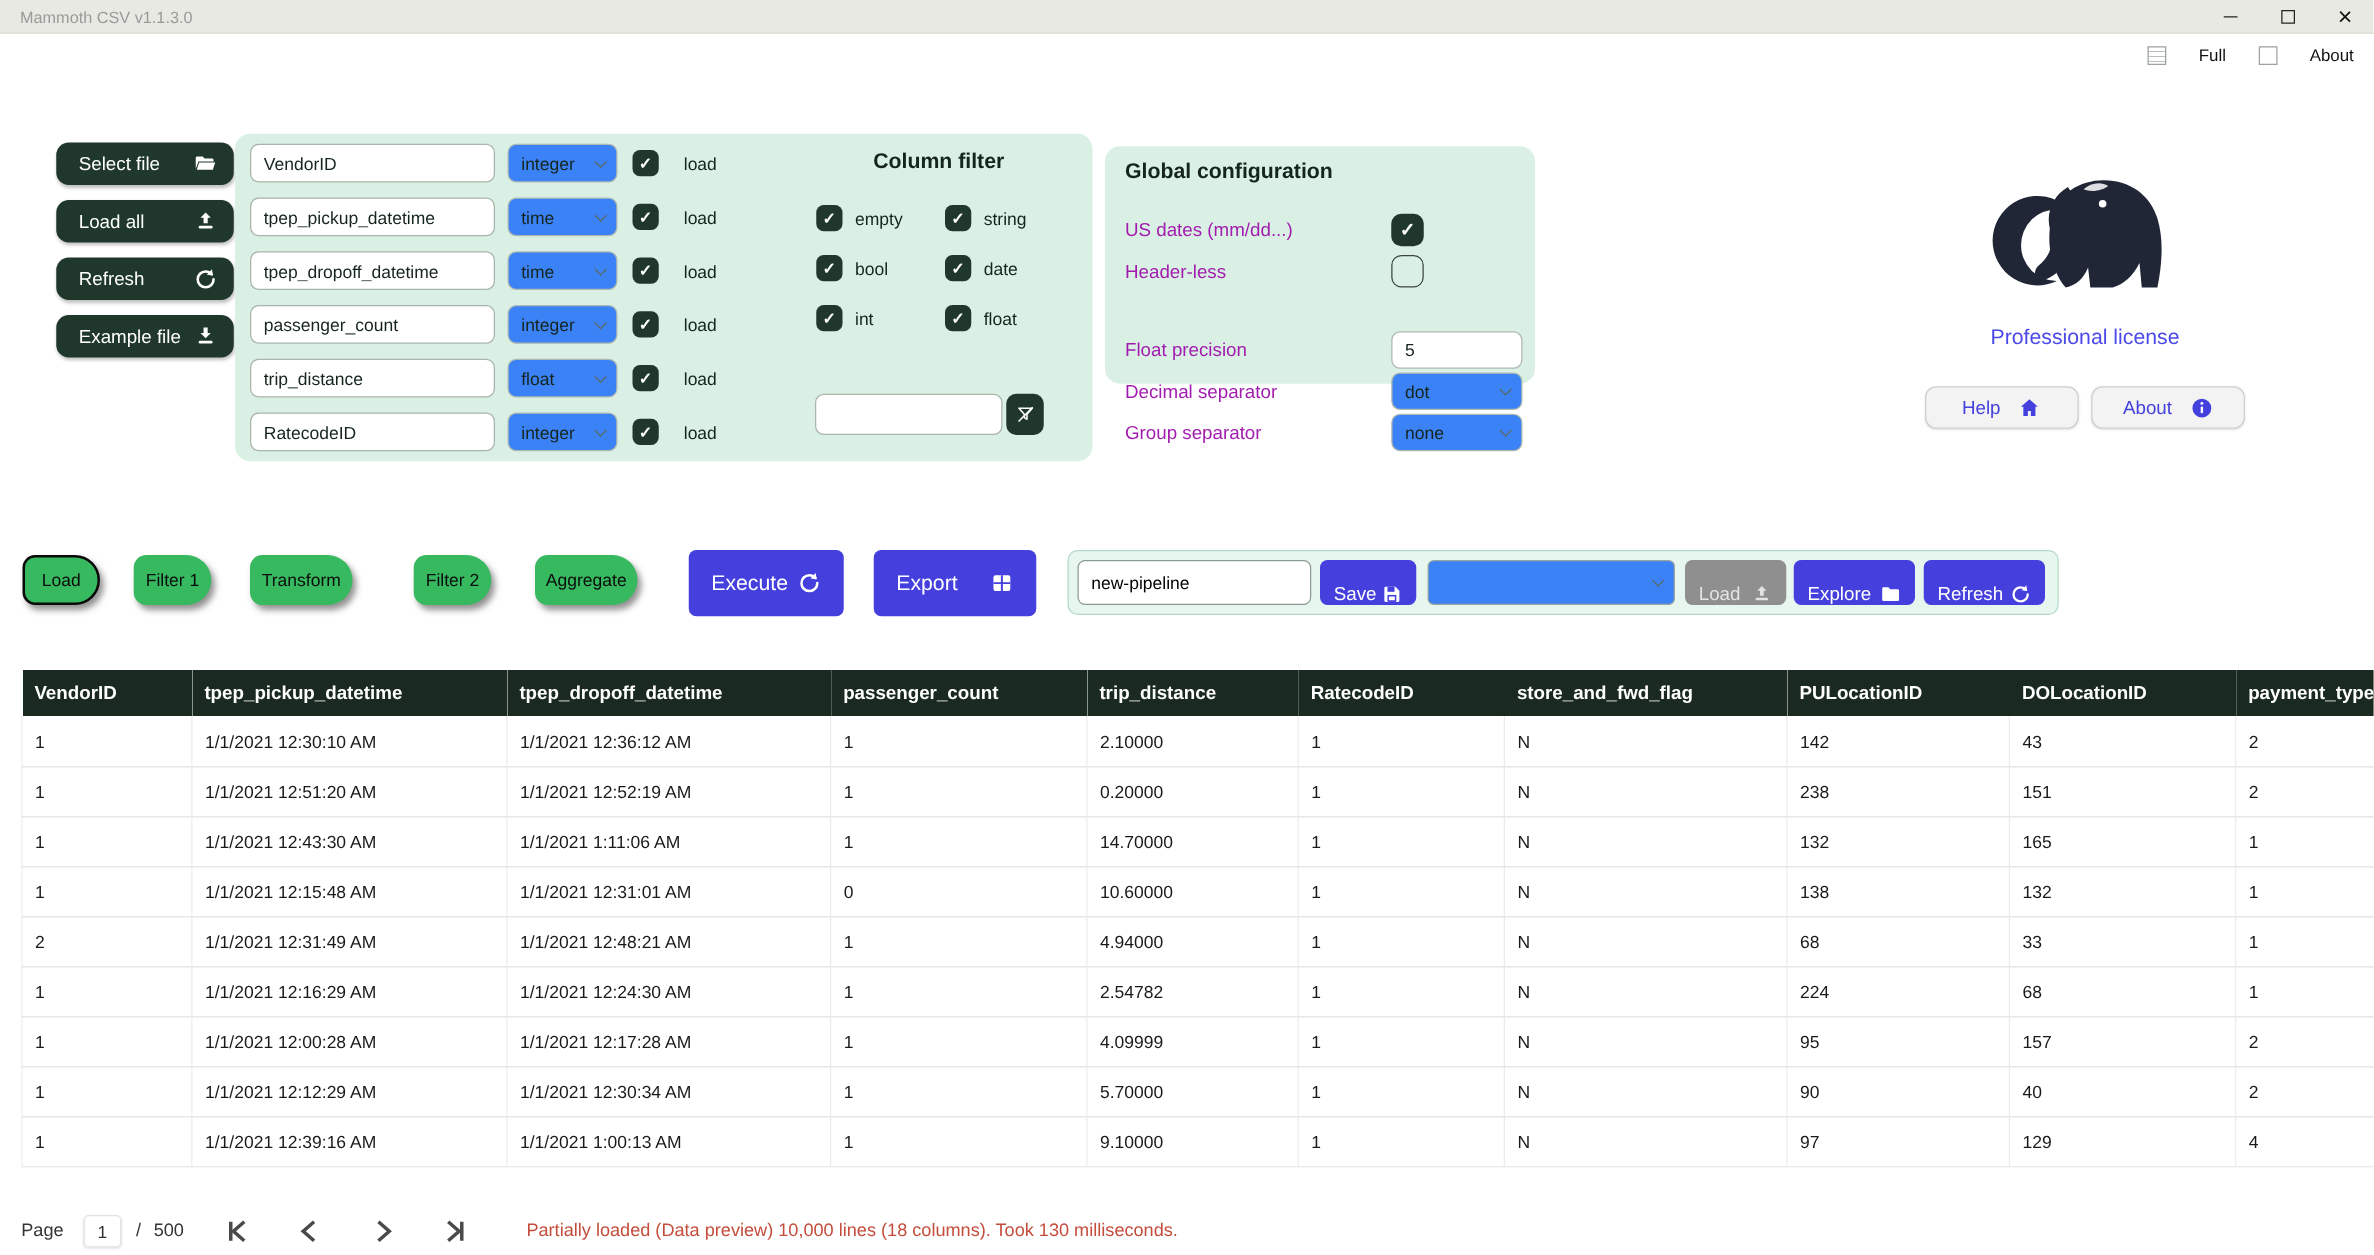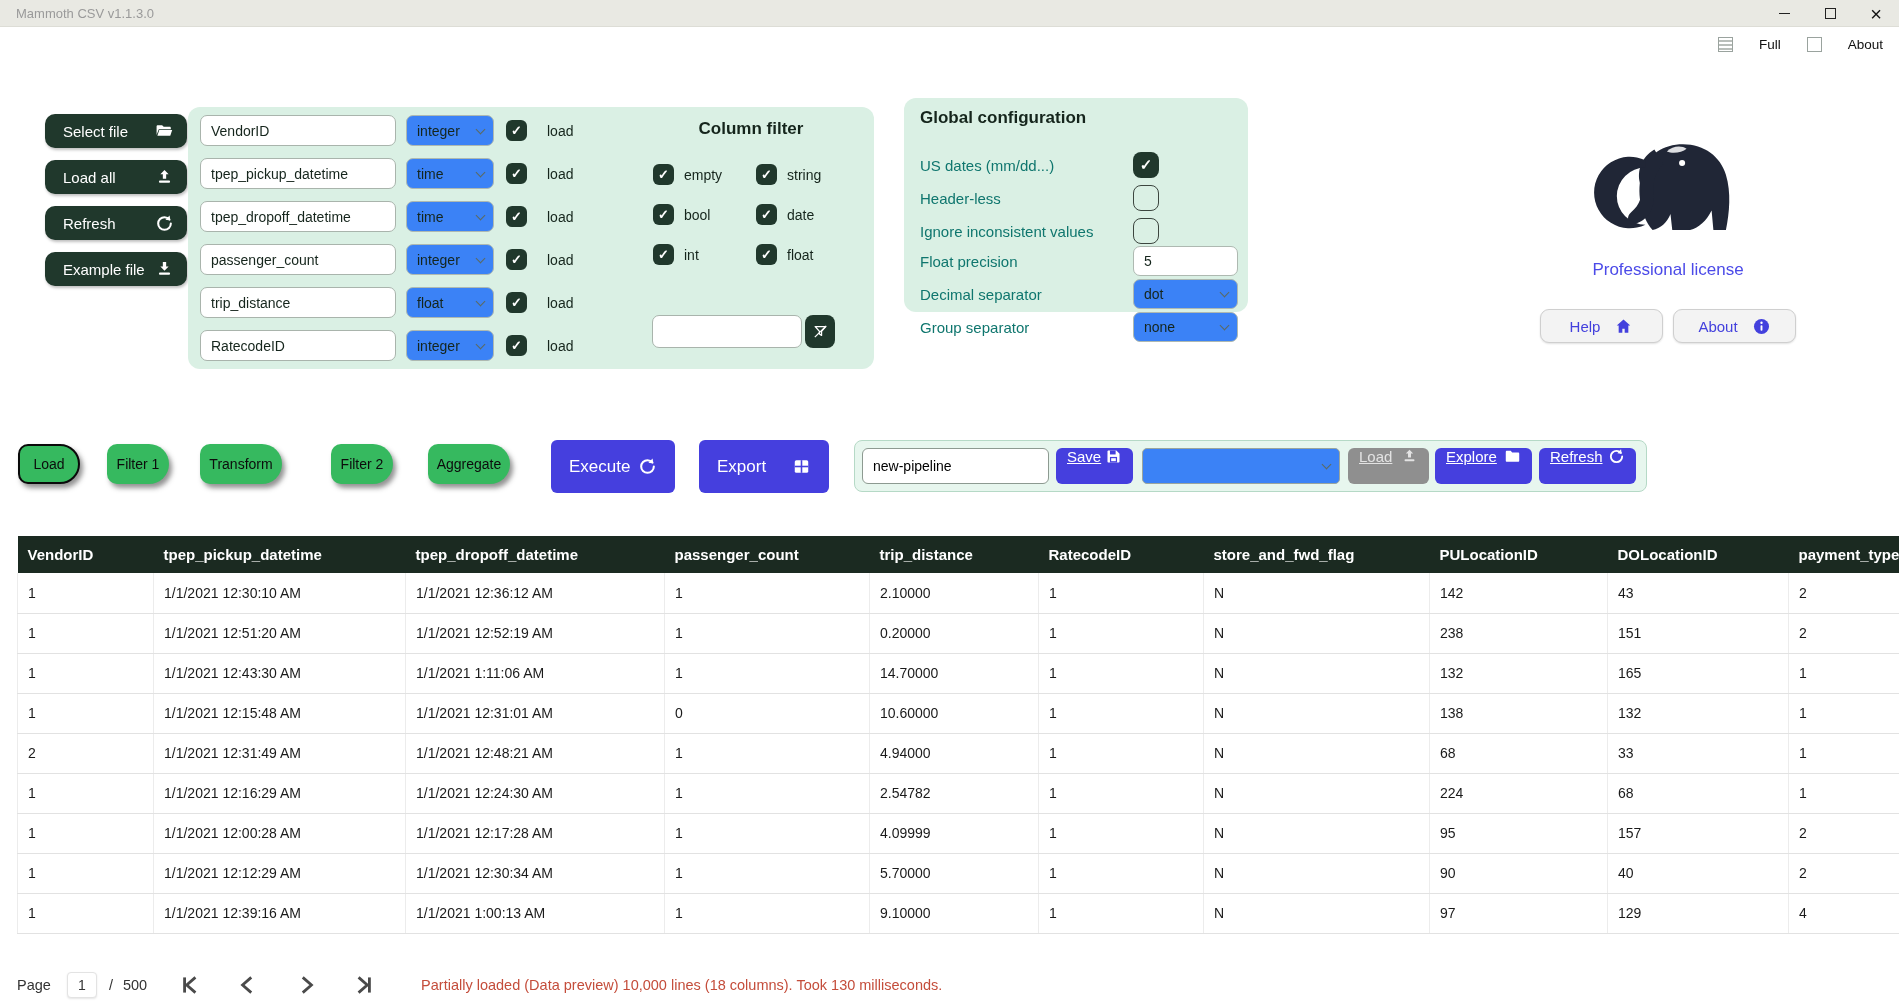--- a/index.html
+++ b/index.html
@@ -26,21 +26,21 @@
 
   
   #file-buttons { position:absolute; left:18px; top:114px; display:flex; flex-direction:column; gap:12px; }
   .fbtn { width:142px; height:34px; background:#20382c; color:#fff; border:none; border-radius:10px;
     display:flex; align-items:center; justify-content:space-between; padding:0 13px 0 18px;
     font-size:15px; font-family:inherit; cursor:pointer; box-shadow:1px 2px 3px rgba(0,0,0,.25);margin-left:27px; }
 
   
   .panel { position:absolute; background:#daf0e4; border-radius:12px; }
   #col-panel   { left:188px; top:107px; width:686px; height:262px; }
-  #global-panel{ left:884px; top:98px; width:344px; height:214px;margin-left:20px; }
+  #global-panel{ left:884px; top:117px; width:344px; height:190px; }
   .panel-title { font-size:17px; font-weight:700; color:#15251c; }
 
   
   .cc-list { position:absolute; left:12px; top:8px; display:flex; flex-direction:column; gap:12px; }
   .cc-row { display:flex; align-items:center; }
   .cc-input { width:196px; height:31px; border:1px solid #a9b4ac; border-radius:7px;
     padding:0 10px; font-size:14px; font-family:inherit; color:#15251c; background:#fff; }
   .selwrap { position:relative; background:#3b82f6; border:1px solid #aeb9b1; border-radius:7px; }
   .selwrap select { appearance:none; -webkit-appearance:none; width:100%; height:100%;
     border:none; background:transparent; font-size:14px; font-family:inherit; color:#15251c;
@@ -68,21 +68,21 @@
   .cf-search { position:absolute; left:464px; top:208px; display:flex; gap:3px; align-items:center; }
   .cf-input { width:150px; height:33px; border:1px solid #a9b4ac; border-radius:7px;
     padding:0 9px; font-size:14px; font-family:inherit; background:#fff; }
   .cf-filter-btn { width:30px; height:33px; background:#20382c; border:none; border-radius:8px;
     display:flex; align-items:center; justify-content:center; cursor:pointer; color:#fff; }
 
   
   .g-title { position:absolute; left:16px; top:10px; }
   .g-row { position:absolute; left:16px; right:10px; display:flex;
     justify-content:space-between; align-items:center; }
-  .g-label { font-size:15px; color:#0f766e; }
+  .g-label { font-size:15px; color:#a21caf; }
   .g-ctrl { width:105px; display:flex; }
   .g-input { width:105px; height:30px; border:1px solid #aeb9b1; border-radius:7px;
     padding:0 10px; font-size:14px; font-family:inherit; background:#fff; color:#15251c; }
   .g-sel { width:105px; height:30px; }
 
   
   #logo { position:absolute; left:1590px; top:114px; }
   #license-label { position:absolute; left:1540px; top:260px; width:256px; text-align:center;
     font-size:17px; color:#4b4ae8; }
   .lic-btn { position:absolute; top:309px; width:123px; height:34px; background:#f3f3f3;
@@ -101,22 +101,22 @@
     align-items:center; justify-content:space-between; padding:0 18px; cursor:pointer; }
   #execute-btn { left:551px; width:124px; }
   #export-btn  { left:699px; width:130px; }
 
   #pipe-box { position:absolute; left:854px; top:440px; width:793px; height:52px;
     background:#e7f6ee; border:1px solid #b5d9c6; border-radius:8px; display:flex;
     align-items:center; padding:0 7px; }
   .pipe-input { width:187px; height:36px; border:1px solid #8d9a91; border-radius:6px;
     padding:0 10px; font-size:14px; font-family:inherit; background:#fff; }
   .sm-blue { height:36px; background:#453fde; color:#fff; border:none; border-radius:6px;
-    font-size:15px; font-family:inherit; display:flex; align-items:flex-start;
-    justify-content:space-between; padding:0 11px; cursor:pointer;text-decoration:underline; }
+    font-size:15px; font-family:inherit; display:flex; align-items:flex-end;
+    justify-content:space-between; padding:0 11px; cursor:pointer; }
   #save-btn { width:77px; margin-left:7px; }
   .pipe-sel { width:198px; height:36px; margin-left:9px; border-radius:5px; border-color:#9aa59e; }
   #pipe-load-btn { width:81px; margin-left:8px; background:#8f8f8f; color:#e3e3e3; }
   #explore-btn { width:97px; margin-left:6px; }
   #pipe-refresh-btn { width:97px; margin-left:7px; }
 
   
   #table-wrap { position:absolute; left:17px; top:536px; width:1882px; height:398px; overflow:hidden; }
   table { border-collapse:collapse; table-layout:fixed; width:1991px; }
   thead th { background:#1b2a21; color:#fff; font-size:15px; font-weight:600; text-align:left;
@@ -318,26 +318,20 @@
   <div id="global-panel" class="panel">
     <div class="g-title panel-title">Global configuration</div>
     <div class="g-row" style="top:54px;height:26px;">
       <span class="g-label">US dates (mm/dd...)</span>
       <span class="g-ctrl">
           <span class="chk lg on"></span>
         </span>
     </div>
     <div class="g-row" style="top:87px;height:26px;">
       <span class="g-label">Header-less</span>
-      <span class="g-ctrl">
-          <span class="chk lg off"></span>
-        </span>
-    </div>
-    <div class="g-row" style="top:120px;height:26px;">
-      <span class="g-label">Ignore inconsistent values</span>
       <span class="g-ctrl">
           <span class="chk lg off"></span>
         </span>
     </div>
     <div class="g-row" style="top:148px;height:30px;">
       <span class="g-label">Float precision</span>
       <span class="g-ctrl">
           <input class="g-input" value="5" style="">
         </span>
     </div>

